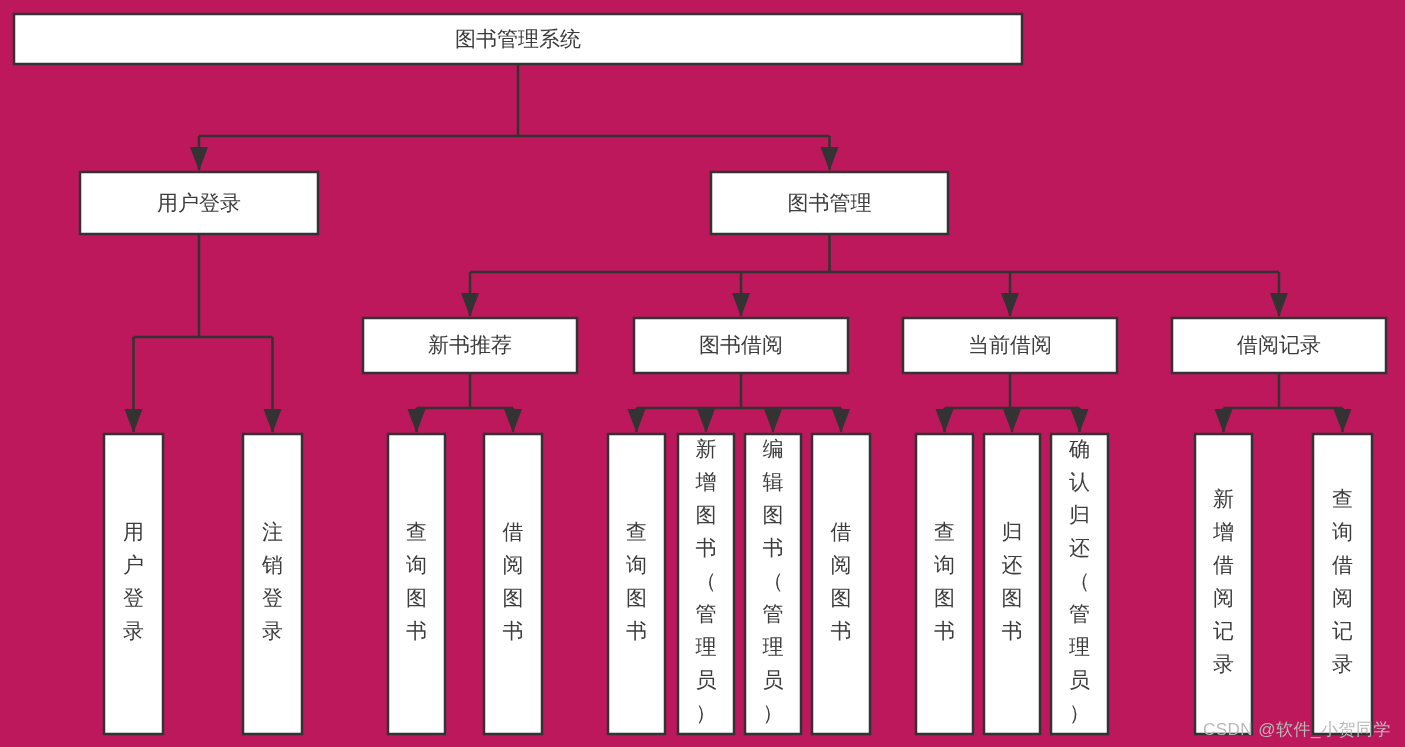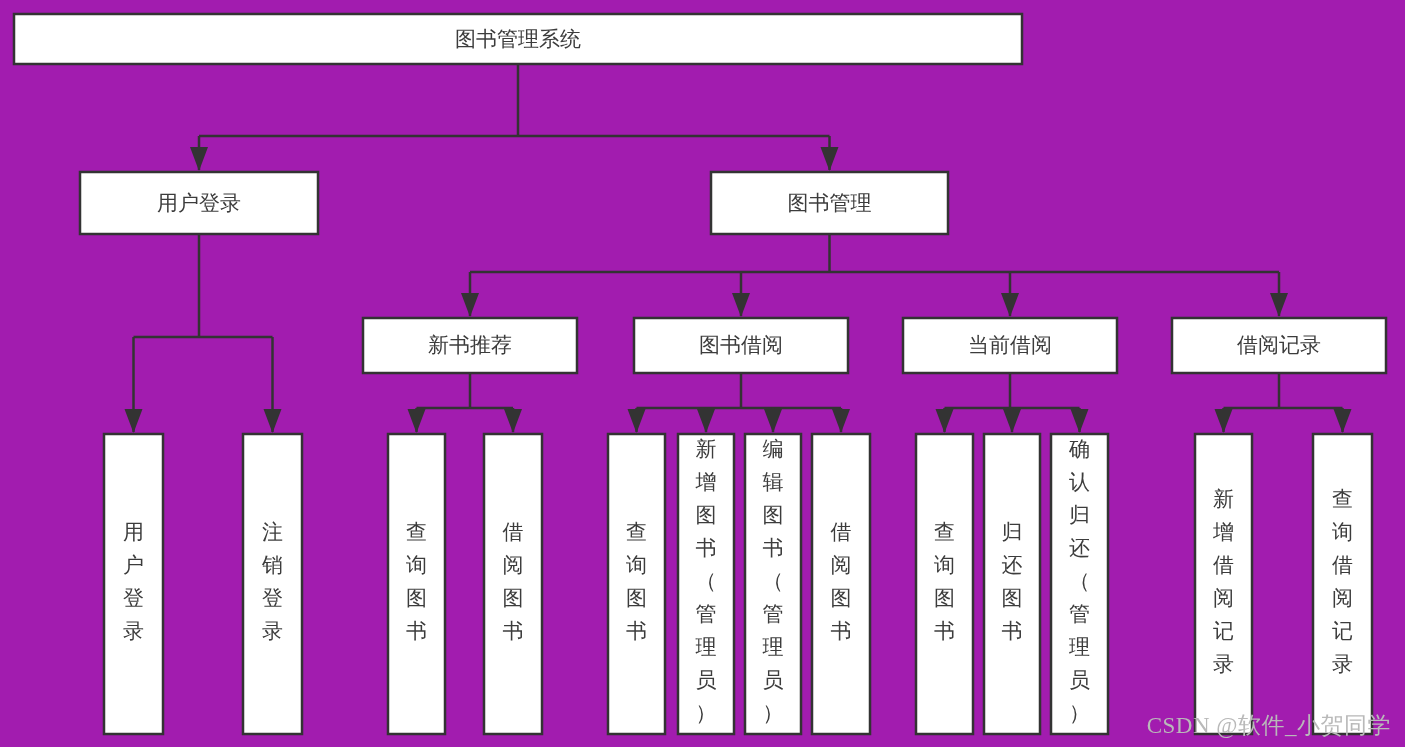--- a/index.html
+++ b/index.html
@@ -7,21 +7,21 @@
     padding: 0;
     background: #ffffff;
   }
   body {
     font-family: "Liberation Sans", "DejaVu Sans", sans-serif;
   }
   #diagram-root {
     position: relative;
     width: 1405px;
     height: 747px;
-    background: #a21caf;
+    background: #be185d;
     overflow: hidden;
   }
   svg.diagram-canvas {
     position: absolute;
     left: 0;
     top: 0;
     width: 1405px;
     height: 747px;
   }
   .node-box {
@@ -48,22 +48,22 @@
   .node-label-vertical {
     fill: #3c3c3c;
     font-family: "Liberation Sans", "DejaVu Sans", sans-serif;
     font-size: 21px;
     text-anchor: middle;
   }
   .watermark {
     position: absolute;
     right: 14px;
     bottom: 6px;
-    font-family: Liberation Serif, serif;
-    font-size: 23px;
+    font-family: Liberation Sans, sans-serif;
+    font-size: 17px;
     color: #b9b9b9;
     letter-spacing: 0.5px;
     white-space: nowrap;
     user-select: none;
   }
 </style>
 </head>
 <body>
 
 <div id="diagram-root">

